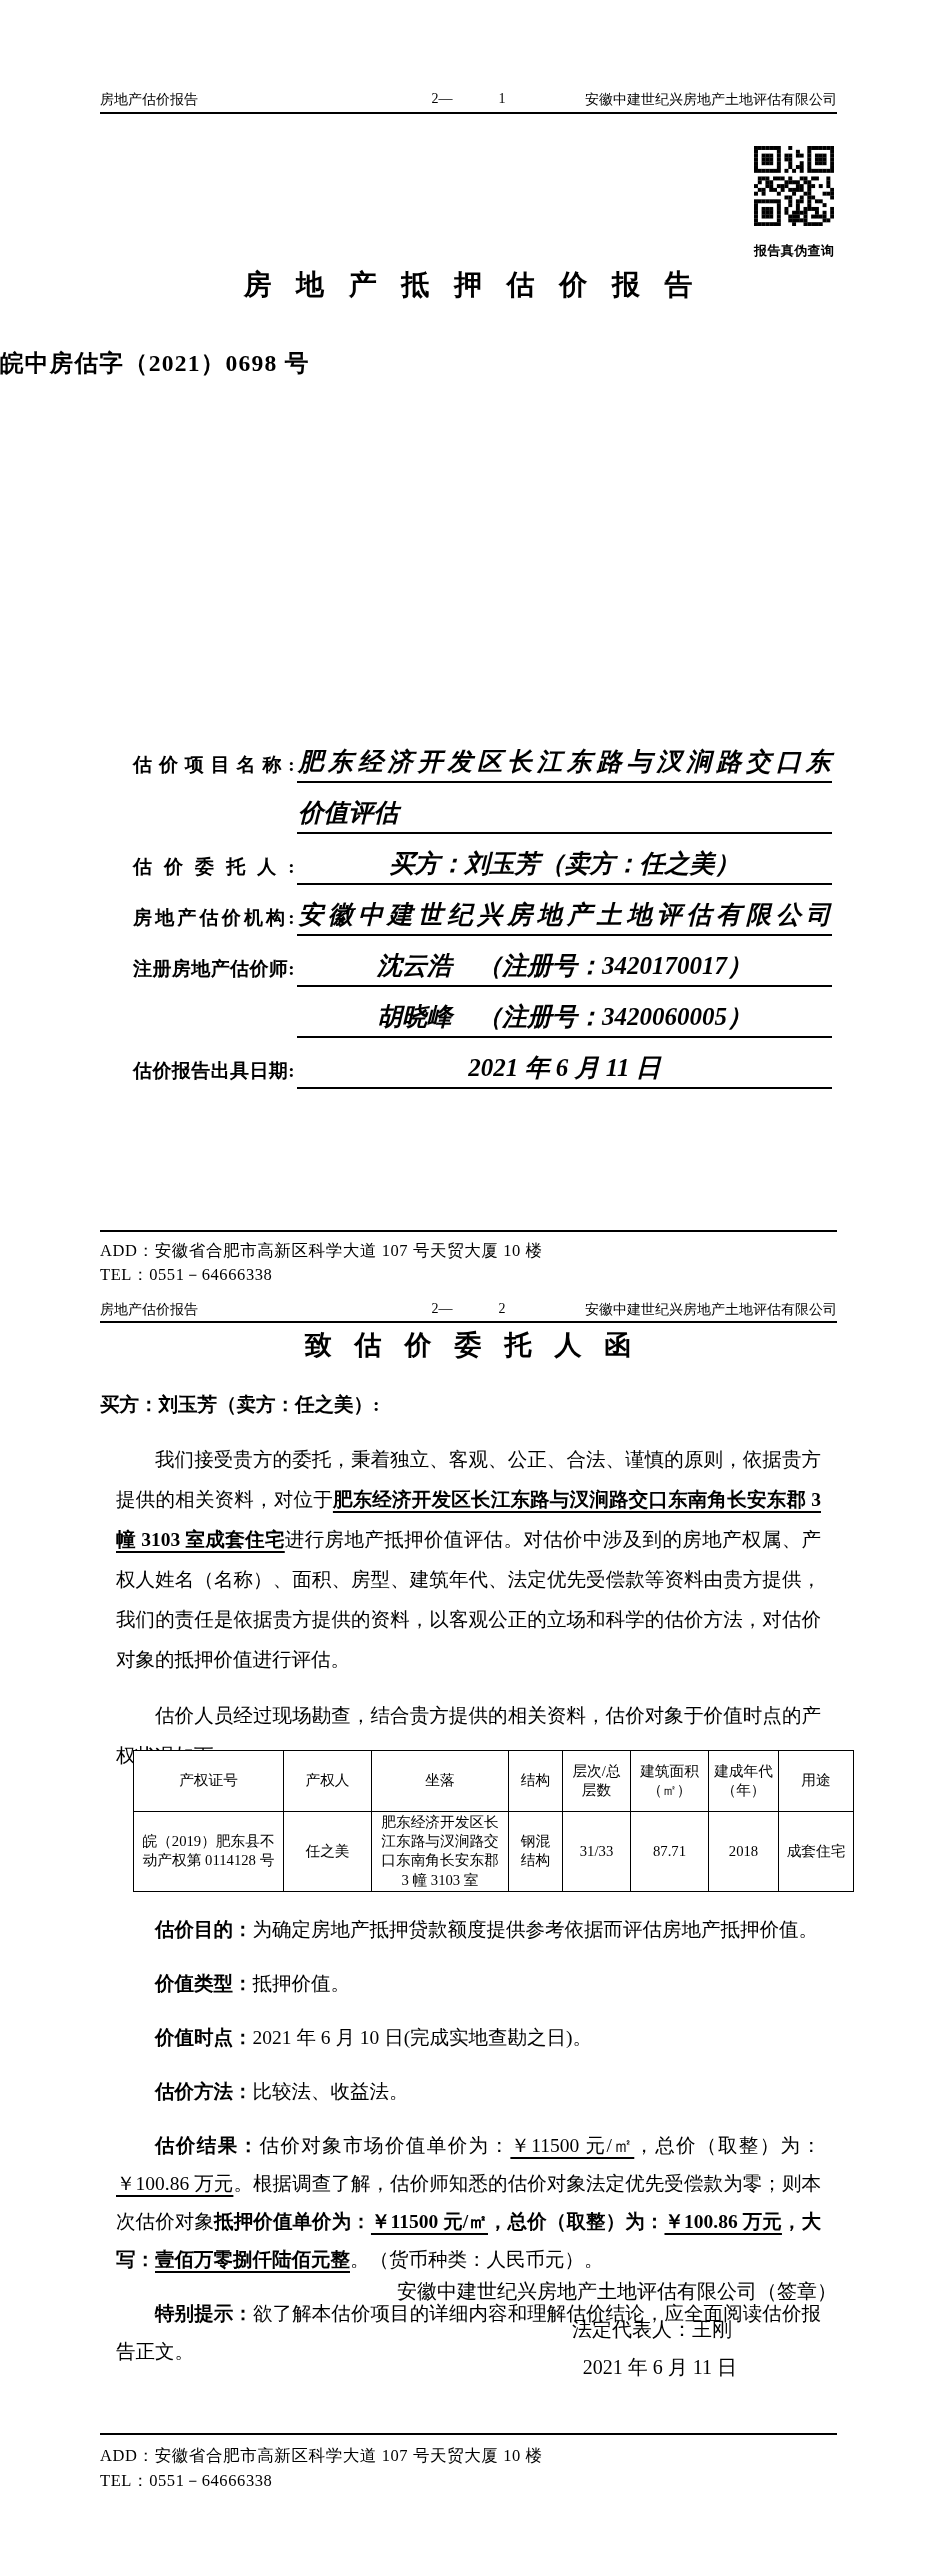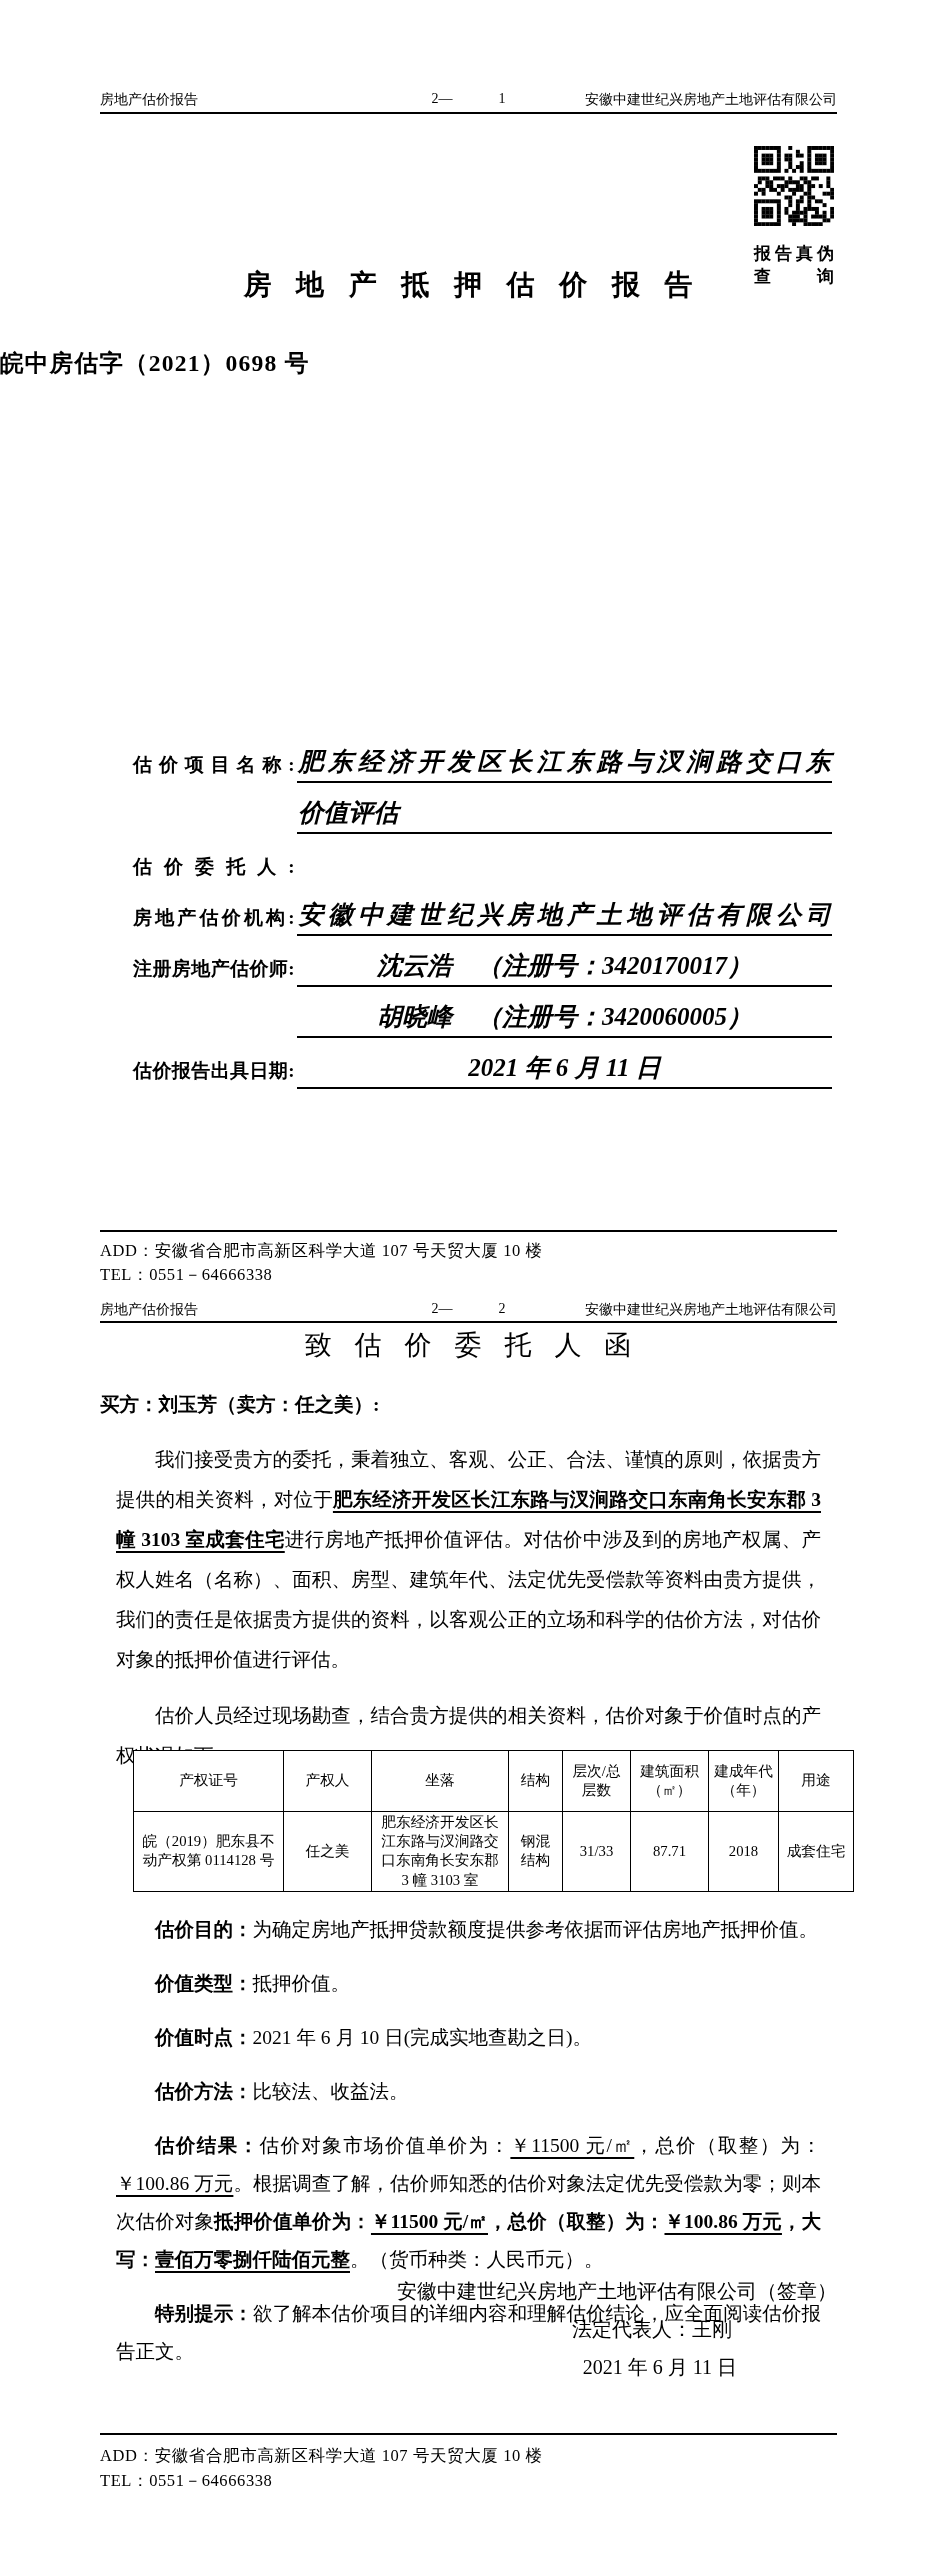--- a/index.html
+++ b/index.html
@@ -17,41 +17,41 @@
   .h-right{position:absolute;right:0;top:0;letter-spacing:0;}
   .hline{position:absolute;left:100px;width:737px;height:2.4px;background:#000;}
   .hl-p1{top:112px;} .hl-p2{top:33px;}
   .fl-p1{top:1230px;} .fl-p2{top:1145px;}
   .foot{position:absolute;left:100px;font-size:16.5px;letter-spacing:0.6px;white-space:nowrap;}
   .add-p1{top:1240px;} .tel-p1{top:1264px;}
   .add-p2{top:1157px;} .tel-p2{top:1182px;}
 
   
   .qr-wrap{position:absolute;left:754px;top:146px;width:80px;}
-  .qr-label{margin-top:14px;font-size:17px;font-weight:bold;text-align:justify;text-align-last:justify;}
+  .qr-label{margin-top:14px;font-size:13px;font-weight:bold;text-align:justify;text-align-last:justify;}
 
   
   .rpt-title{position:absolute;top:266px;left:0;width:100%;text-align:center;font-size:28px;
              font-weight:bold;letter-spacing:0.88em;text-indent:0.88em;white-space:nowrap;}
   .doc-no{position:absolute;top:347px;left:0;width:100%;text-align:left;font-size:23.6px;
           font-weight:bold;letter-spacing:1.2px;}
 
   .form{position:absolute;left:133px;top:732px;width:699px;font-weight:bold;}
   .frow{display:flex;align-items:flex-end;height:51px;}
   .flabel{width:164px;flex:none;font-size:19px;line-height:1.25;text-align:justify;
           text-align-last:justify;padding:0 2.4px 5.9px 0;box-sizing:border-box;}
   .fvalue{flex:1;font-size:25px;line-height:1.15;border-bottom:2.4px solid #000;
           padding:0 1.2px 4.7px 1.2px;white-space:nowrap;font-style:italic;}
   .v-fill{text-align:justify;text-align-last:justify;white-space:normal;}
   .v-center{text-align:center;}
   .v-left{text-align:left;}
 
   
   .p2-title{position:absolute;top:39px;left:0;width:100%;text-align:center;font-size:27px;
-            font-weight:normal;letter-spacing:0.85em;text-indent:0.85em;white-space:nowrap;}
+            font-weight:bold;letter-spacing:0.85em;text-indent:0.85em;white-space:nowrap;}
   .salutation{position:absolute;top:103px;left:100px;font-size:19.5px;font-weight:bold;}
   .body2{position:absolute;top:136px;left:100px;width:737px;font-size:19.5px;line-height:40px;
          text-align:justify;}
   .body2 p,.items p{margin:16px;text-indent:2em;}
   .items{position:absolute;top:607px;left:100px;width:737px;font-size:19.5px;line-height:38px;
          text-align:justify;}
   .b{font-weight:bold;}
   .u{text-decoration:underline;text-decoration-thickness:1.8px;text-underline-offset:5.3px;}
 
   .tbl{position:absolute;top:462px;left:133px;border-collapse:collapse;table-layout:fixed;
@@ -318,20 +318,21 @@
       <div class="frow">
         <div class="flabel">估价项目名称:</div>
         <div class="fvalue v-fill">肥东经济开发区长江东路与汊涧路交口东</div>
       </div>
       <div class="frow">
         <div class="flabel"></div>
         <div class="fvalue v-left">价值评估</div>
       </div>
       <div class="frow">
         <div class="flabel">估价委托人:</div>
+        <div class="fvalue v-center">买方：刘玉芳（卖方：任之美）</div>
       </div>
       <div class="frow">
         <div class="flabel">房地产估价机构:</div>
         <div class="fvalue v-fill">安徽中建世纪兴房地产土地评估有限公司</div>
       </div>
       <div class="frow">
         <div class="flabel">注册房地产估价师:</div>
         <div class="fvalue v-center">沈云浩　（注册号：3420170017）</div>
       </div>
       <div class="frow">

